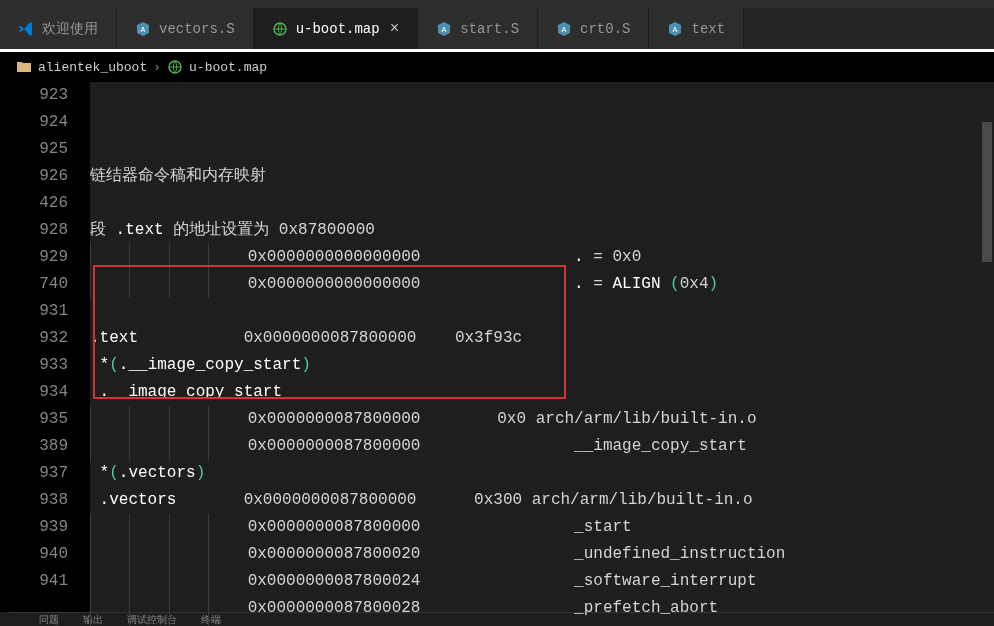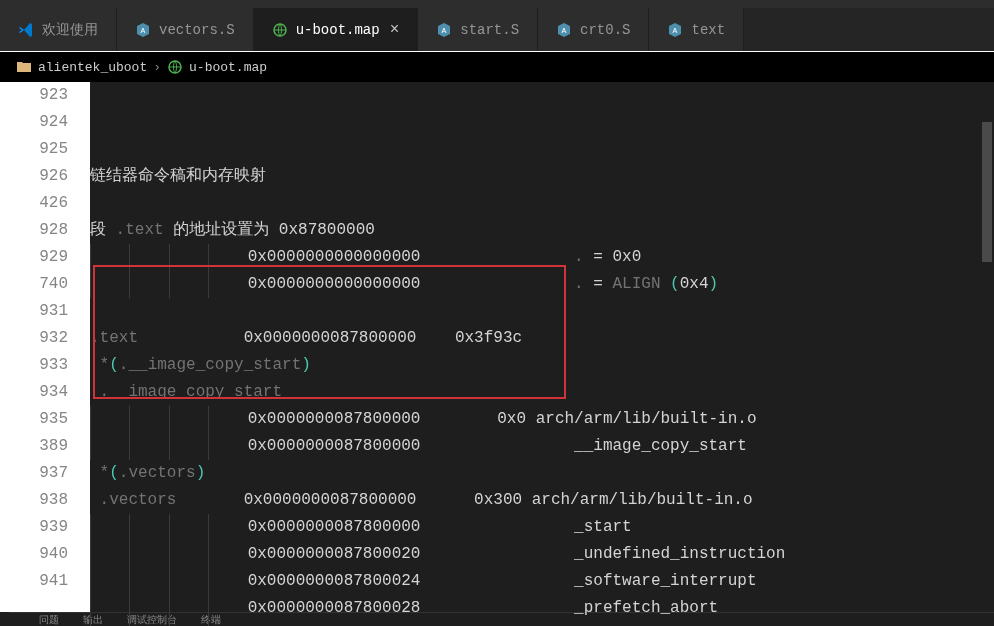--- a/index.html
+++ b/index.html
@@ -24,21 +24,21 @@
       overflow: hidden;
       padding: 0 10px;
       font-size: 11px;
       color: #999;
     }
     .tabs {
       display: flex;
       background: #252526;
       height: 44px;
       align-items: stretch;
-      border-bottom: 1px solid #ffffff;
+      border-bottom: 3px solid #ffffff;
     }
     .tab {
       display: flex;
       align-items: center;
       padding: 0 18px;
       color: #969696;
       background: #2d2d2d;
       font-size: 14px;
       cursor: pointer;
       border-right: 1px solid #1e1e1e;
@@ -79,21 +79,21 @@
     .editor {
       display: flex;
       height: calc(100% - 82px - 14px);
       position: relative;
     }
     .gutter {
       width: 90px;
       text-align: right;
       padding-right: 22px;
       color: #858585;
-      background: #ffffff;
+      background: #000000;
       font-size: 16px;
       line-height: 27px;
       user-select: none;
     }
     .gutter .lineno {
       height: 27px;
     }
     .code {
       flex: 1;
       font-size: 16px;
@@ -113,21 +113,21 @@
       width: 0;
       height: 27px;
       position: relative;
     }
     .highlight-box {
       position: absolute;
       border: 2px solid #d13438;
       pointer-events: none;
       z-index: 10;
     }
-    .c-yellow { color: #737373; }
+    .c-yellow { color: #ffffff; }
     .c-teal { color: #4ec9b0; }
     .c-text { color: #d4d4d4; }
     .bottom-panel {
       height: 14px;
       background: #1e1e1e;
       border-top: 1px solid #333;
       display: flex;
       align-items: center;
       overflow: hidden;
       font-size: 10px;

